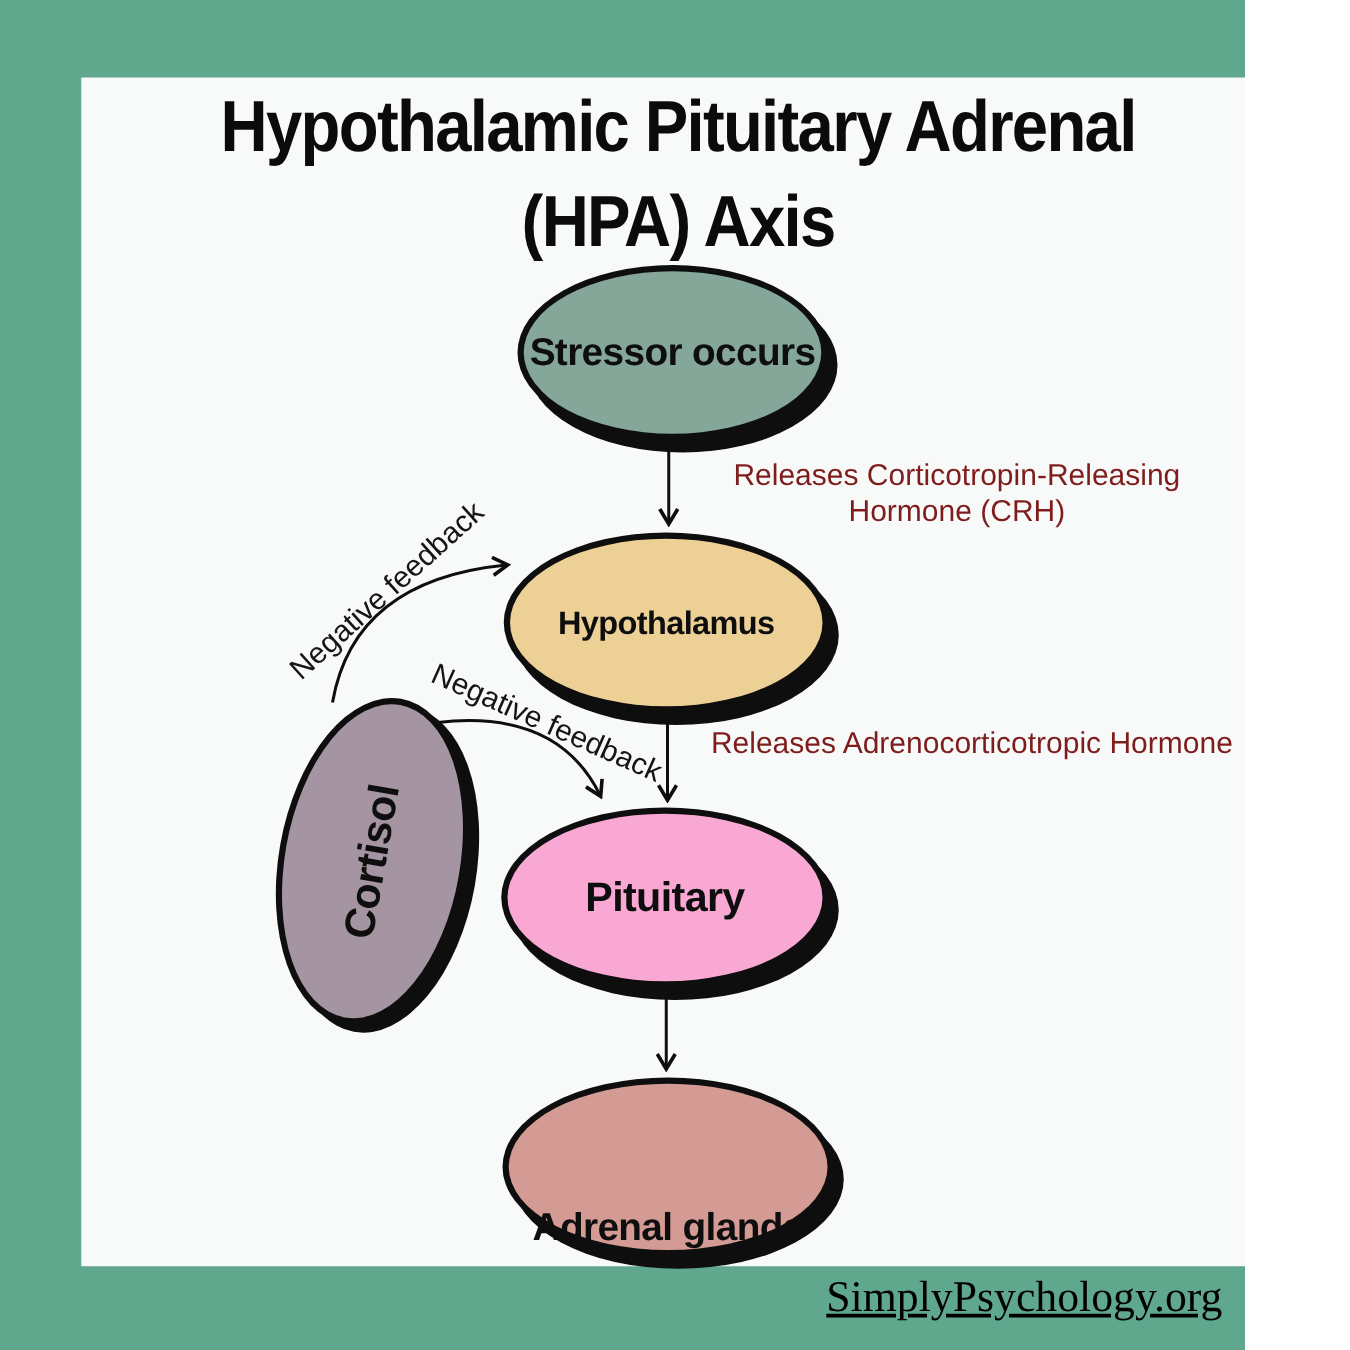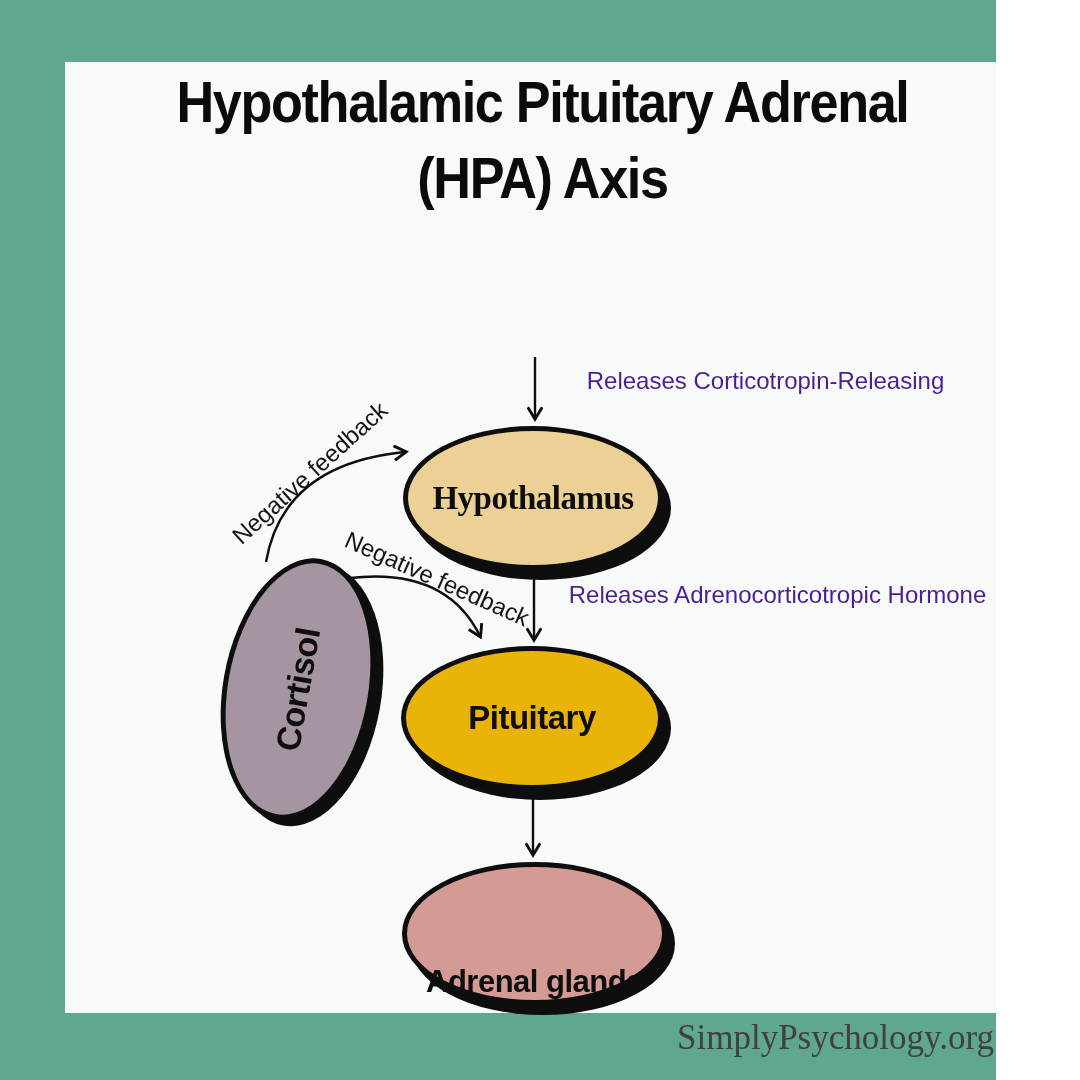--- a/index.html
+++ b/index.html
@@ -49,59 +49,60 @@
     display: flex;
     align-items: center;
     justify-content: center;
     font-weight: 700;
     font-size: 31px;
     color: #0e0e0e;
     box-shadow: 8px 10px 0 #0e0e0e;
     letter-spacing: -0.5px;
   }
   #node-stressor     { left: 414px; top: 212px; width: 248px; height: 140px; }
-  #node-hypothalamus { left: 403px; top: 426px; width: 260px; height: 144px; font-size: 33px; font-family: Liberation Serif, serif; }
+  #node-hypothalamus { left: 403px; top: 426px; width: 260px; height: 144px; font-size: 26px; }
   #node-pituitary    { left: 401px; top: 646px; width: 262px; height: 144px; font-size: 33px; }
   #node-adrenal      { left: 402px; top: 862px; width: 265px; height: 143px; align-items: flex-end; }
   #node-cortisol     {
     left: 223px; top: 557px; width: 150px; height: 264px;
     transform: rotate(10deg);
     box-shadow: 9px 5px 0 #0e0e0e;
   }
   #node-cortisol .vtext {
     transform: rotate(-90deg);
     white-space: nowrap;
     font-size: 34px;
   }
 
   .edge-label {
     position: absolute;
     font-size: 24px;
     line-height: 29px;
-    color: #4c1d95;
+    color: #7f1d1d;
     text-align: center;
   }
   #label-crh  { left: 553px; top: 366px; width: 425px; }
   #label-acth { left: 565px; top: 580px; width: 425px; }
 
   .feedback-label {
     position: absolute;
     font-size: 24px;
     color: #151515;
     white-space: nowrap;
   }
   #label-fb1 { left: 310px; top: 473px; transform: translate(-50%,-50%) rotate(-42deg); }
   #label-fb2 { left: 437px; top: 579px; transform: translate(-50%,-50%) rotate(24deg); }
 
   .brand {
     position: absolute;
-    top: 1018px; right: 2px;
+    top: 1018px; right: 18px;
     font-family: "Liberation Serif", serif;
     font-size: 35px;
-    color: #404040;
+    color: #000000;
+    text-decoration: underline;
   }
 </style>
 </head>
 <body>
 
 <div class="canvas" style="background: rgb(95, 167, 141);">
 
   <div class="card" style="background: rgb(247, 250, 249);"></div>
 
   <div class="title">
@@ -117,36 +118,40 @@
     </defs>
     <path d="M535 357 L535 418" marker-end="url(#ah)"></path>
     <path d="M534 573 L534 639" marker-end="url(#ah)"></path>
     <path d="M533 793 L533 854" marker-end="url(#ah)"></path>
     <path d="M266 562 Q 283 464 405 452" marker-end="url(#ah)"></path>
     <path d="M350 578 Q 446 567 480 636" marker-end="url(#ah)"></path>
   </svg>
 
   <div class="edge-label" id="label-crh">
     <div>Releases Corticotropin-Releasing</div>
+    <div>Hormone (CRH)</div>
   </div>
 
   <div class="edge-label" id="label-acth">
     <div>Releases Adrenocorticotropic Hormone</div>
   </div>
 
   <div class="feedback-label" id="label-fb1">Negative feedback</div>
 
   <div class="feedback-label" id="label-fb2">Negative feedback</div>
 
+  <div class="node" id="node-stressor" style="background: rgb(133, 167, 154);">
+    <span>Stressor occurs</span>
+  </div>
 
   <div class="node" id="node-hypothalamus" style="background: rgb(236, 208, 149);">
     <span>Hypothalamus</span>
   </div>
 
-  <div class="node" id="node-pituitary" style="background: #eab308; text-align: center;">
+  <div class="node" id="node-pituitary" style="background: #f9a8d4; text-align: center;">
     <span>Pituitary</span>
   </div>
 
   <div class="node" id="node-adrenal" style="background: rgb(212, 154, 148);">
     <span>Adrenal glands</span>
   </div>
 
   <div class="node" id="node-cortisol" style="background: rgb(165, 149, 162);">
     <span class="vtext">Cortisol</span>
   </div>

